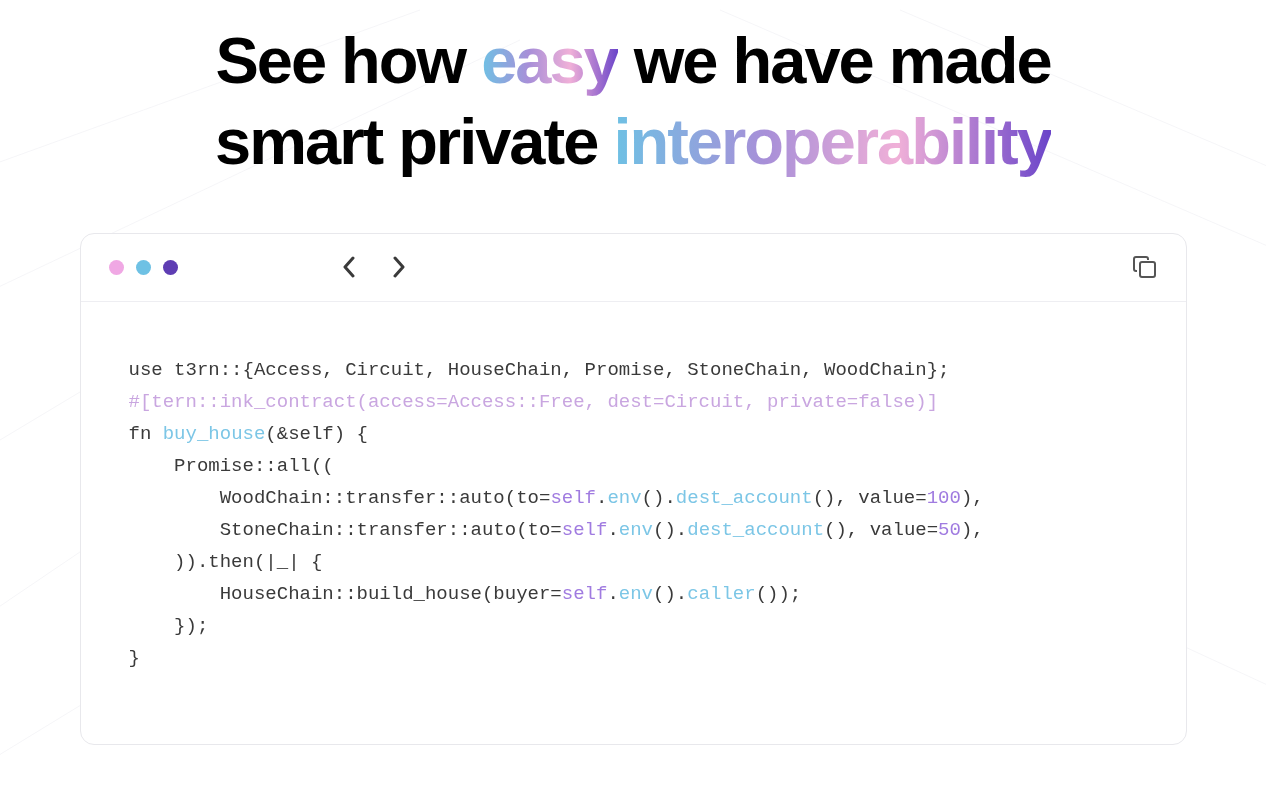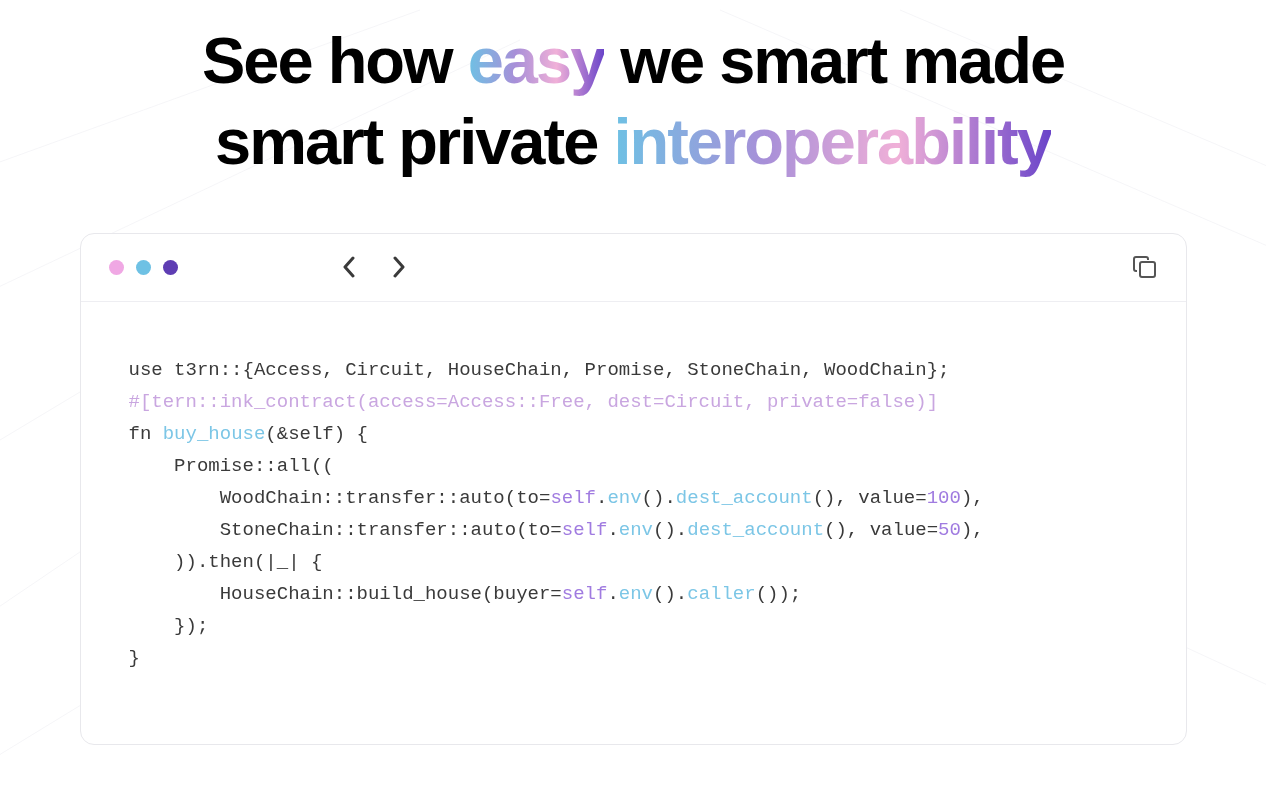--- a/index.html
+++ b/index.html
@@ -90,21 +90,21 @@
       <path d="M-50 640 L260 430"></path>
       <path d="M-50 785 L220 620"></path>
       <path d="M720 10 L1300 260"></path>
       <path d="M900 10 L1300 180"></path>
       <path d="M1040 580 L1300 700"></path>
     </g>
   </svg>
 </div>
 
 <h1 class="headline">
-  <span>See how </span><span class="gradient">easy</span><span> we smart made</span><br>
+  <span>See how </span><span class="gradient">easy</span><span> we have made</span><br>
   <span>smart private </span><span class="gradient">interoperability</span>
 </h1>
 
 <div class="code-card">
   <div class="card-header">
     <div class="dots">
       <span class="dot dot-pink"></span>
       <span class="dot dot-cyan"></span>
       <span class="dot dot-purple"></span>
     </div>

